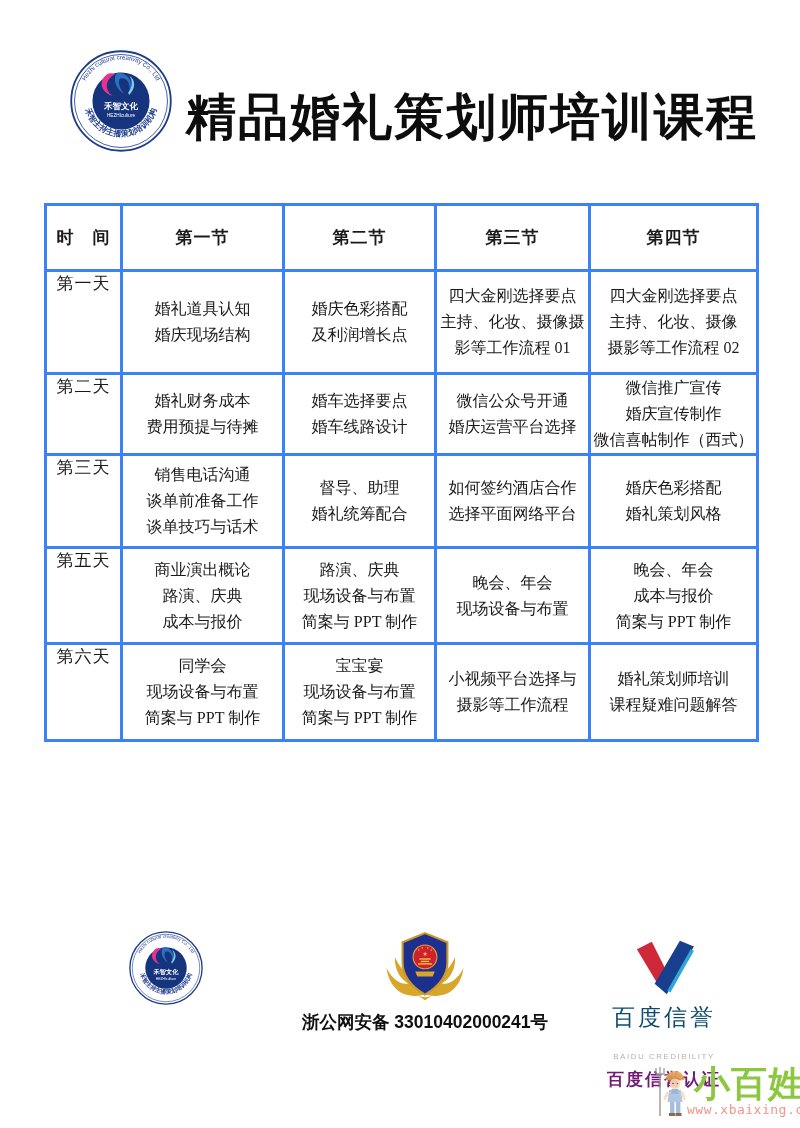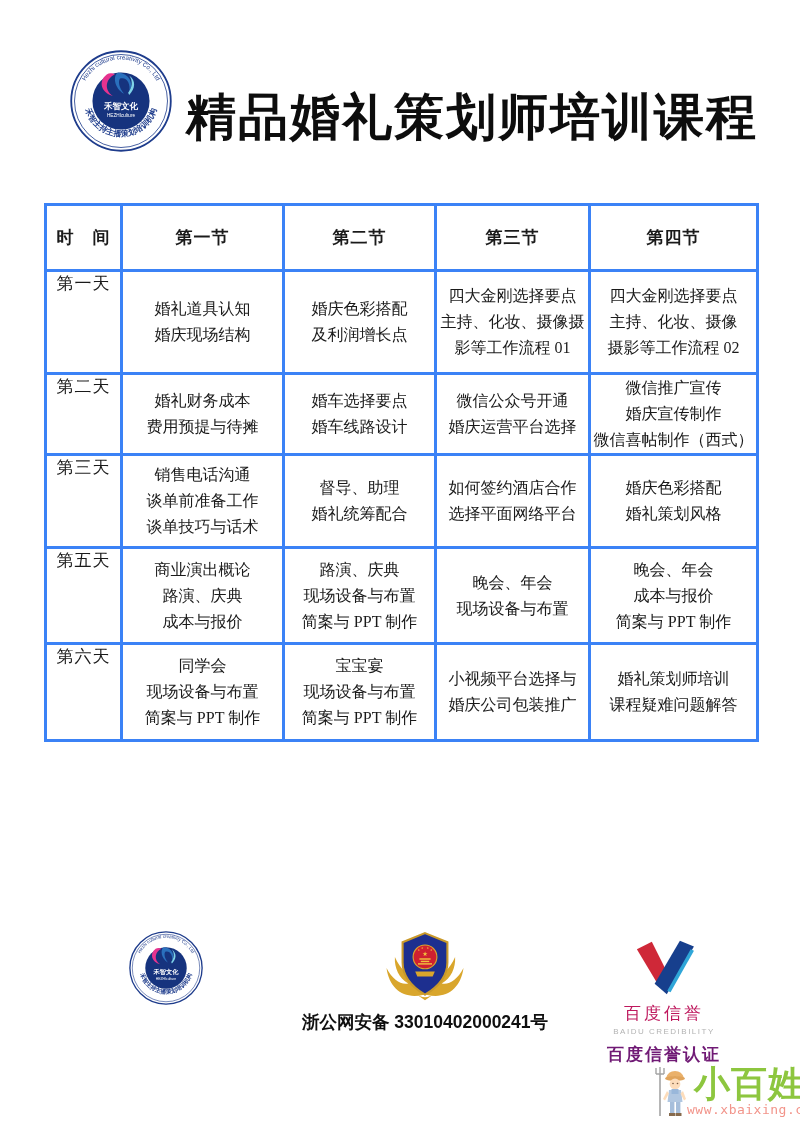--- a/index.html
+++ b/index.html
@@ -36,22 +36,22 @@
     margin-top:12px;font-size:15px;color:#2b2b2b;
     font-family:"Liberation Sans","DejaVu Sans",sans-serif;white-space:nowrap;
   }
   .footer-center{position:absolute;left:300px;top:926px;width:250px;text-align:center;}
   .footer-center .police-text{
     font-size:17.5px;font-weight:bold;color:#0f0f0f;
     font-family:"Liberation Sans","DejaVu Sans",sans-serif;white-space:nowrap;
   }
   .footer-right{position:absolute;left:588px;top:938px;width:152px;text-align:center;
     font-family:"Liberation Sans","DejaVu Sans",sans-serif;}
-  .baidu-cn{font-size:17px;color:#be185d;letter-spacing:3px;margin-top:2px;}
-  .baidu-en{font-size:8px;color:#b3b3b3;letter-spacing:1.5px;margin-top:2px;}
+  .baidu-cn{font-size:23px;color:#0c4a6e;letter-spacing:3px;margin-top:2px;}
+  .baidu-en{font-size:8px;color:#b3b3b3;letter-spacing:1.5px;margin-top:19px;}
   .baidu-cert{font-size:17px;color:#701a75;font-weight:bold;letter-spacing:2px;margin-top:7px;}
   
   .watermark{position:absolute;left:653px;top:1060px;width:147px;height:62px;}
   .wm-farmer{position:absolute;left:0;top:6px;}
   .wm-brand{
     position:absolute;left:41px;top:0px;font-size:36px;font-weight:bold;
     letter-spacing:1px;white-space:nowrap;
     font-family:"Liberation Serif","DejaVu Serif",serif;
   }
   .wm-url{
@@ -190,21 +190,21 @@
           <div class="line">现场设备与布置</div>
           <div class="line">简案与 PPT 制作</div>
         </td>
         <td class="cell">
           <div class="line">宝宝宴</div>
           <div class="line">现场设备与布置</div>
           <div class="line">简案与 PPT 制作</div>
         </td>
         <td class="cell">
           <div class="line">小视频平台选择与</div>
-          <div class="line">婚庆公司包装推广</div>
+          <div class="line">摄影等工作流程</div>
         </td>
         <td class="cell">
           <div class="line">婚礼策划师培训</div>
           <div class="line">课程疑难问题解答</div>
         </td>
       </tr>
     </tbody>
   </table>
 
 <div class="footer-left">

